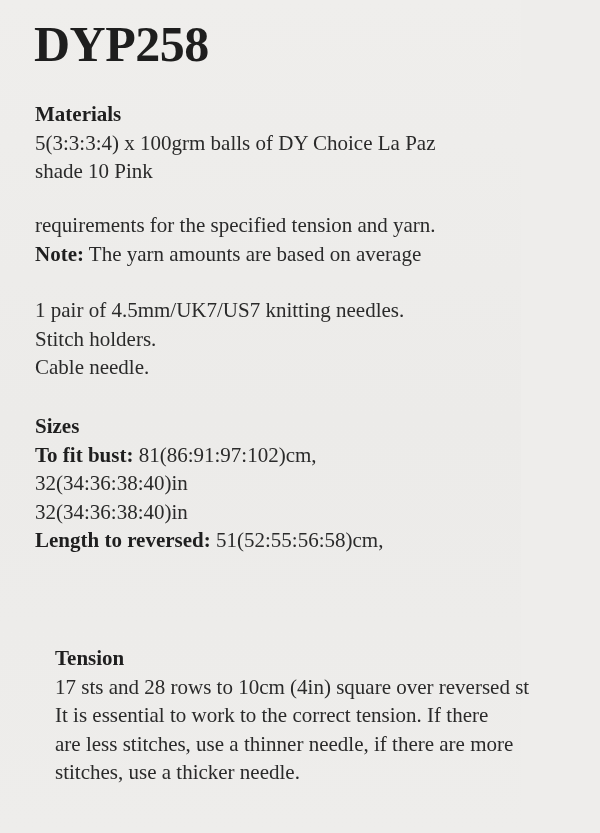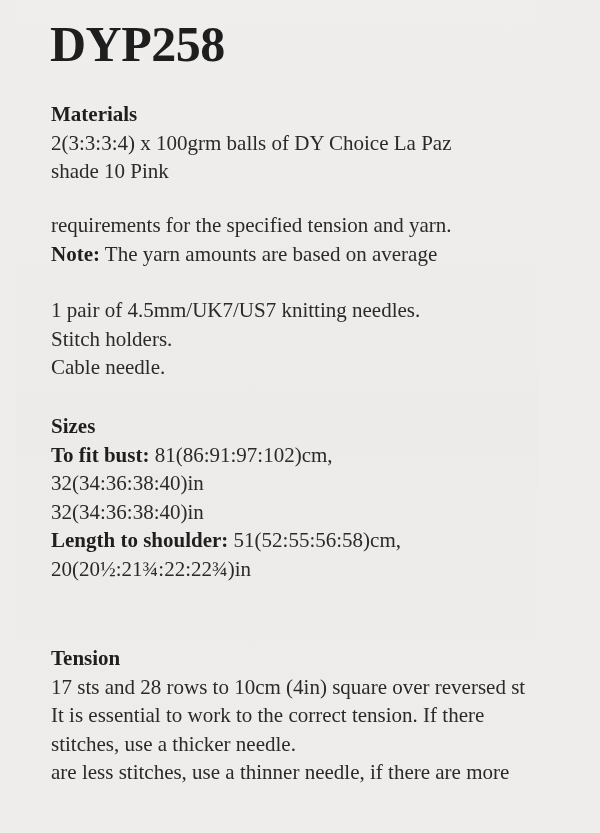--- a/index.html
+++ b/index.html
@@ -10,21 +10,21 @@
       width: 600px;
       height: 833px;
       background: #eeedeb;
       color: #2a2a2a;
       font-family: "Liberation Serif", "DejaVu Serif", serif;
       position: relative;
       overflow: hidden;
     }
     .page {
       position: absolute;
-      left: 16px; top: 0;
+      left: 0; top: 0;
       width: 521px; height: 833px;
       background: linear-gradient(180deg, #efeeec 0%, #ecebe9 50%, #eeedeb 100%);
     }
     .title {
       position: absolute;
       left: 34px;
       top: 14px;
       font-size: 50px;
       font-weight: bold;
       line-height: 60px;
@@ -47,45 +47,44 @@
   </style>
 </head>
 <body>
 
 <div class="page">
 
   <div class="title">DYP258</div>
 
   <div class="block" style="top:100px;">
     <span class="line heading">Materials</span>
-    <span class="line">2(3:3:3:4) x 100grm balls of DY Choice La Paz</span>
+    <span class="line">5(3:3:3:4) x 100grm balls of DY Choice La Paz</span>
     <span class="line">shade 10 Pink</span>
   </div>
 
   <div class="block" style="top:211px;">
     <span class="line">requirements for the specified tension and yarn.</span>
     <span class="line"><span class="b">Note:</span><span> The yarn amounts are based on average</span></span>
   </div>
 
   <div class="block" style="top:296px;">
     <span class="line">1 pair of 4.5mm/UK7/US7 knitting needles.</span>
     <span class="line">Stitch holders.</span>
     <span class="line">Cable needle.</span>
   </div>
 
   <div class="block" style="top:412px;">
     <span class="line heading">Sizes</span>
     <span class="line"><span class="b">To fit bust:</span><span> 81(86:91:97:102)cm,</span></span>
     <span class="line">32(34:36:38:40)in</span>
     <span class="line">32(34:36:38:40)in</span>
-    <span class="line"><span class="b">Length to shoulder:</span><span> 51(52:55:56:58)cm,</span></span>
-    <span class="line">20(20½:21¾:22:22¾)in</span>
+    <span class="line"><span class="b">Length to reversed:</span><span> 51(52:55:56:58)cm,</span></span>
   </div>
 
-  <div class="block" style="top:644px;">
+  <div class="block" style="top:644px;margin-left:20px;">
     <span class="line heading">Tension</span>
     <span class="line">17 sts and 28 rows to 10cm (4in) square over reversed st</span>
     <span class="line">It is essential to work to the correct tension.  If there</span>
+    <span class="line">are less stitches, use a thinner needle, if there are more</span>
     <span class="line">stitches, use a thicker needle.</span>
-    <span class="line">are less stitches, use a thinner needle, if there are more</span>
   </div>
 
 </div>
 
 </body></html>

